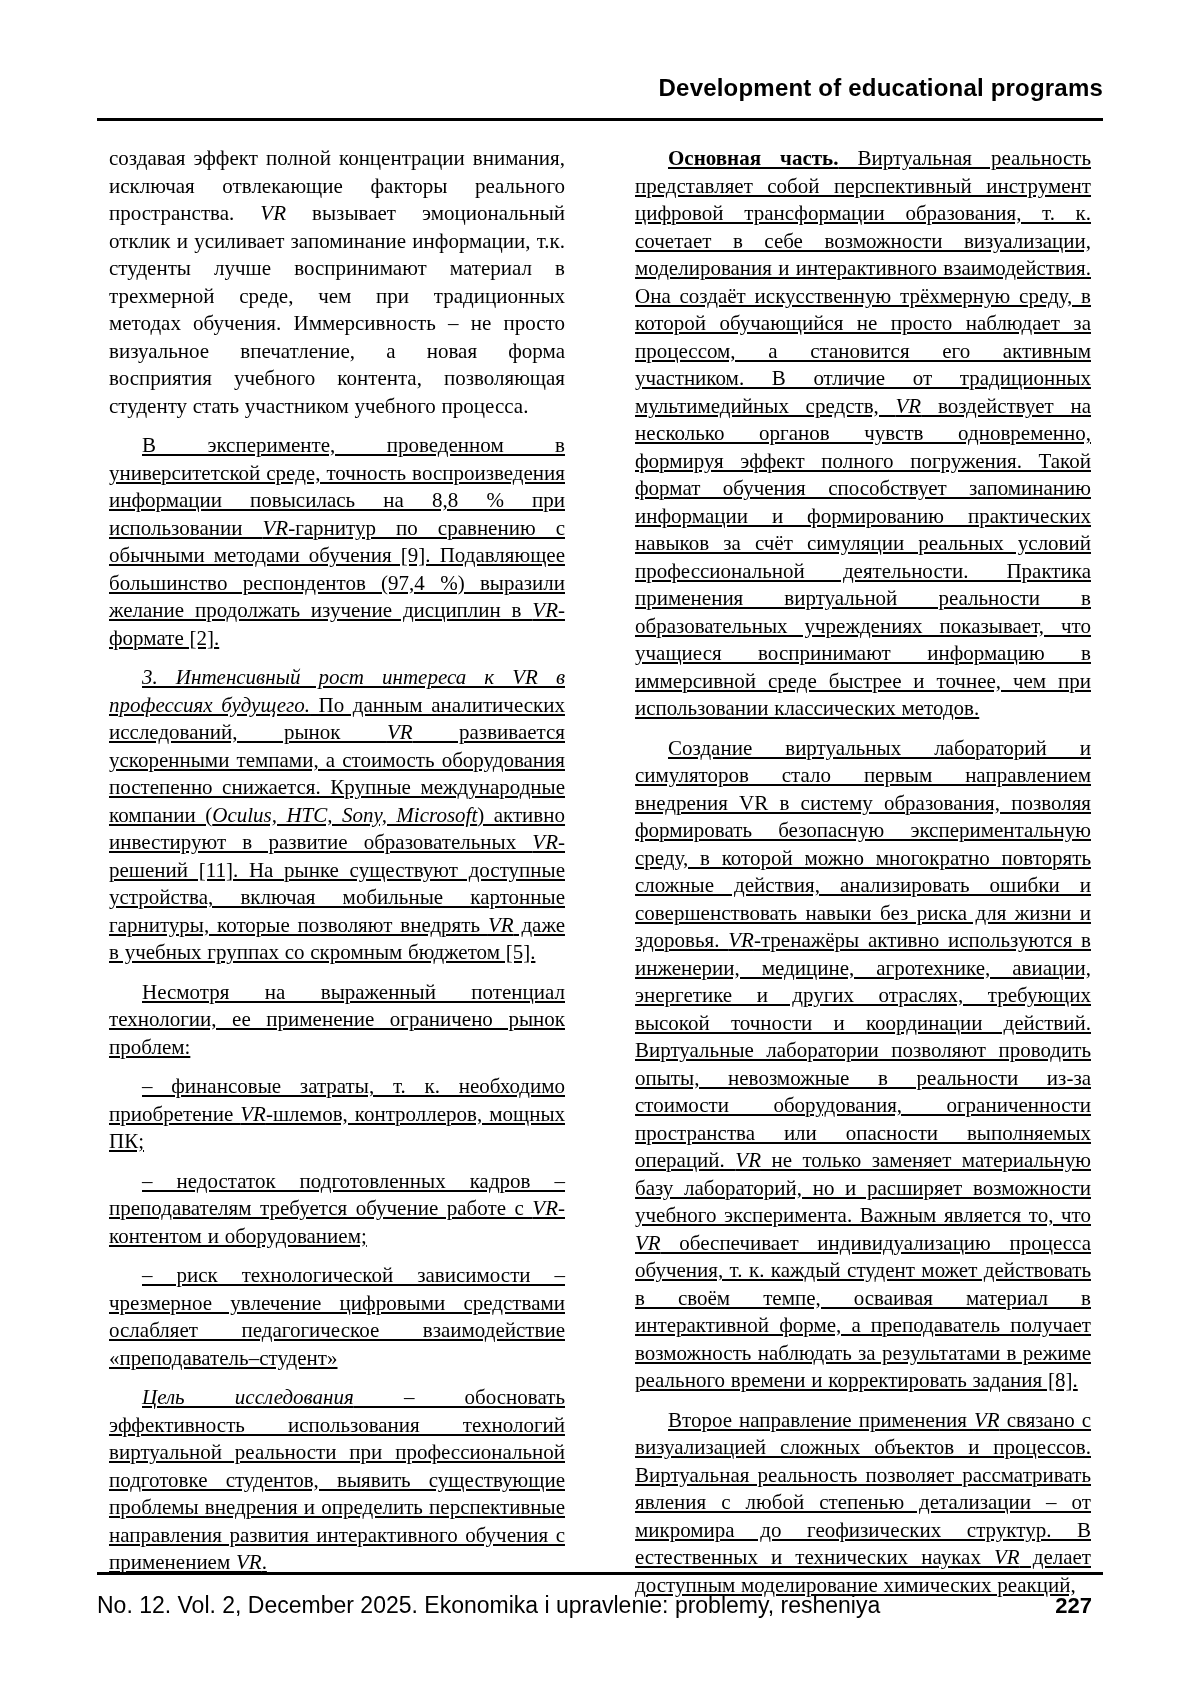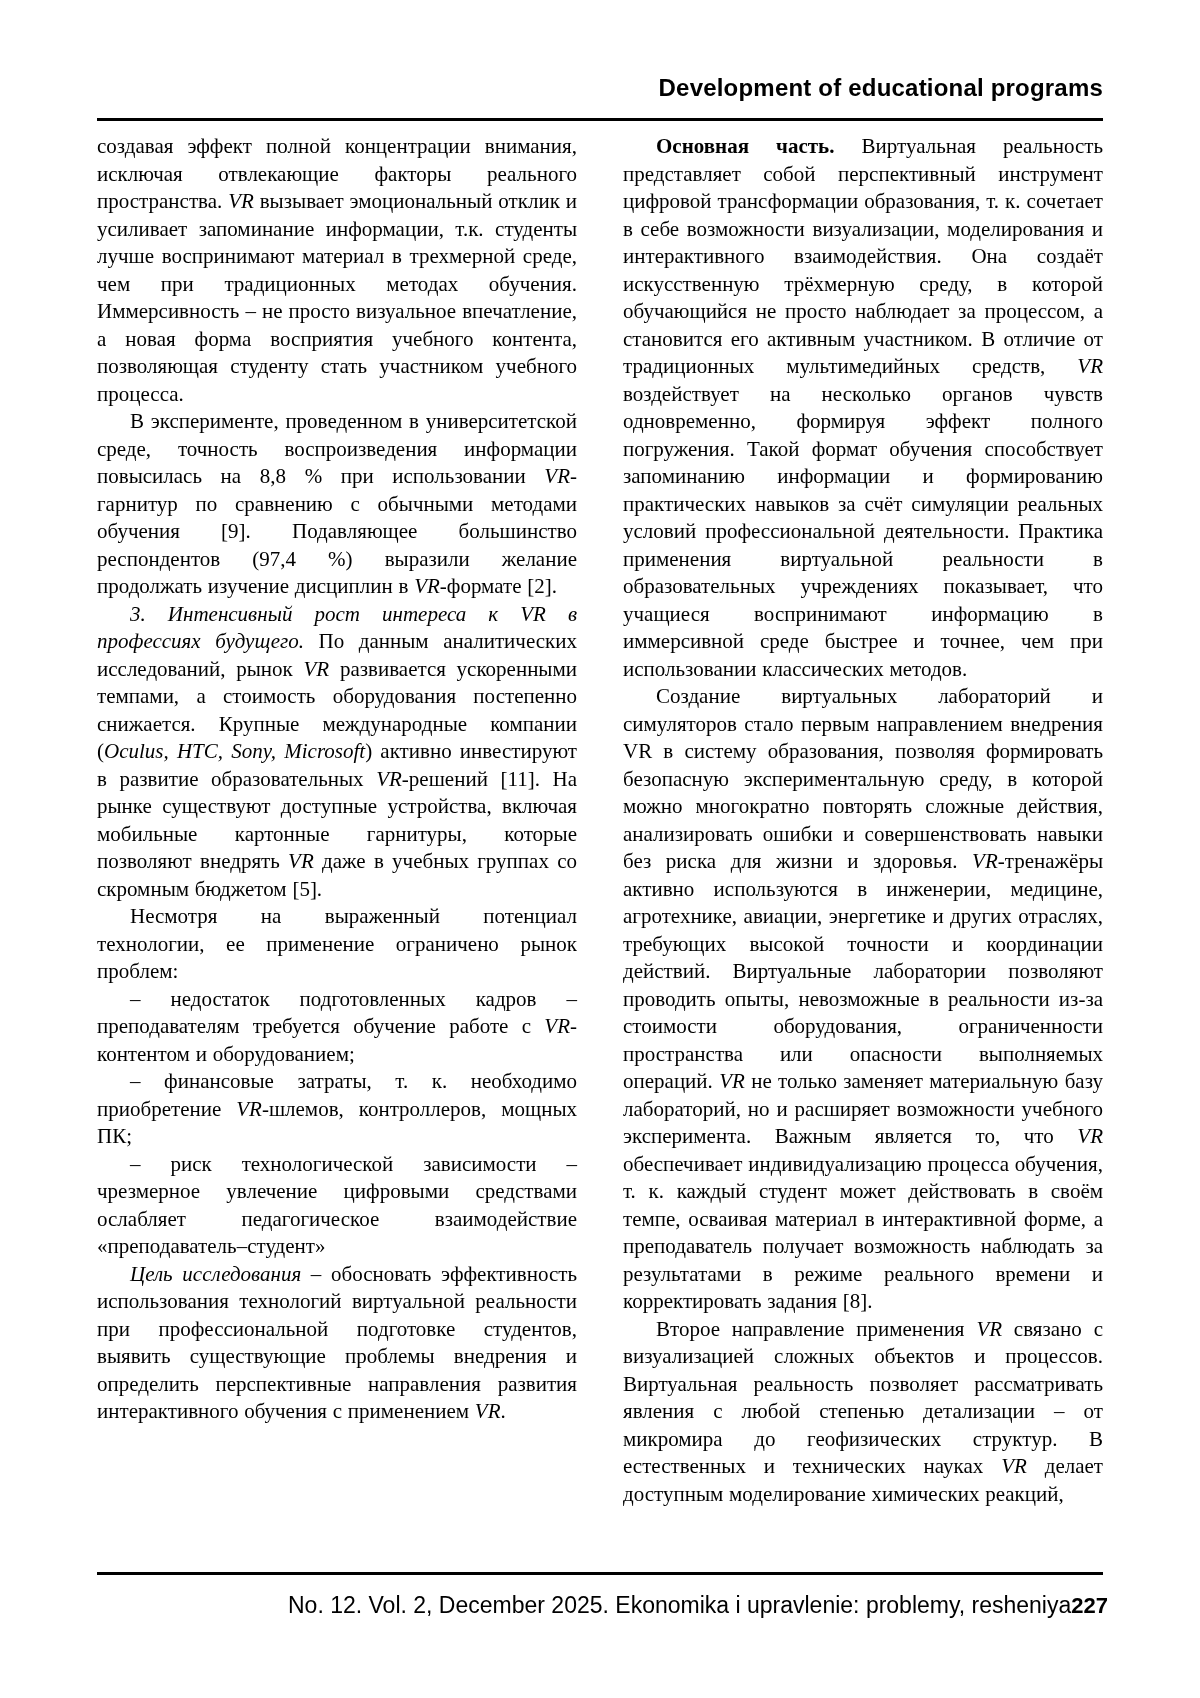--- a/index.html
+++ b/index.html
@@ -32,42 +32,42 @@
 
   .columns {
     position: absolute;
     left: 97px; right: 97px; top: 133px;
     display: flex;
     gap: 46px;
   }
   .column { width: 480px; }
 
   p.para {
-    margin: 0;
+    margin: 12px;
     text-align: justify;
     font-size: 21px;
     line-height: 27.5px;
     word-spacing: 0.5px;
   }
-  p.indent { text-indent: 33px; }
+  p.indent { text-indent: 33px; text-decoration: underline; }
   .run-normal { font-style: normal; font-weight: normal; }
   .run-italic { font-style: italic; }
   .run-bold   { font-weight: 700; }
 
   .foot-rule {
     position: absolute;
     left: 97px; right: 97px; top: 1572px;
     height: 3px;
     background: #000;
   }
   .footer-row {
     position: absolute;
-    left: 97px; right: 92px; top: 1592px;
+    left: 97px; right: 108px; top: 1592px;
     display: flex;
-    justify-content: flex-end;
+    justify-content: space-between;
     align-items: baseline;
     font-family: "Liberation Sans", sans-serif;
     font-size: 23px;
   }
   .page-number {
     font-weight: 700;
     font-size: 22px;
   }
 </style>
 </head>
@@ -78,22 +78,22 @@
   <div class="running-head">Development of educational programs</div>
 
   <div class="head-rule"></div>
 
   <div class="columns">
     <div class="column">
         <p class="para"><span class="run-normal">создавая эффект полной концентрации внимания, исключая отвлекающие факторы реального пространства. </span><span class="run-italic">VR</span><span class="run-normal"> вызывает эмоциональный отклик и усиливает запоминание информации, т.к. студенты лучше воспринимают материал в трехмерной среде, чем при традиционных методах обучения. Иммерсивность – не просто визуальное впечатление, а новая форма восприятия учебного контента, позволяющая студенту стать участником учебного процесса.</span></p>
         <p class="para indent"><span class="run-normal">В эксперименте, проведенном в университетской среде, точность воспроизведения информации повысилась на 8,8 % при использовании </span><span class="run-italic">VR</span><span class="run-normal">-гарнитур по сравнению с обычными методами обучения [9]. Подавляющее большинство респондентов (97,4 %) выразили желание продолжать изучение дисциплин в </span><span class="run-italic">VR</span><span class="run-normal">-формате [2].</span></p>
         <p class="para indent"><span class="run-italic">3. Интенсивный рост интереса к VR в профессиях будущего.</span><span class="run-normal"> По данным аналитических исследований, рынок </span><span class="run-italic">VR</span><span class="run-normal"> развивается ускоренными темпами, а стоимость оборудования постепенно снижается. Крупные международные компании (</span><span class="run-italic">Oculus, HTC, Sony, Microsoft</span><span class="run-normal">) активно инвестируют в развитие образовательных </span><span class="run-italic">VR</span><span class="run-normal">-решений [11]. На рынке существуют доступные устройства, включая мобильные картонные гарнитуры, которые позволяют внедрять </span><span class="run-italic">VR</span><span class="run-normal"> даже в учебных группах со скромным бюджетом [5].</span></p>
         <p class="para indent"><span class="run-normal">Несмотря на выраженный потенциал технологии, ее применение ограничено рынок проблем:</span></p>
+        <p class="para indent"><span class="run-normal">– финансовые затраты, т. к. необходимо приобретение </span><span class="run-italic">VR</span><span class="run-normal">-шлемов, контроллеров, мощных ПК;</span></p>
         <p class="para indent"><span class="run-normal">– недостаток подготовленных кадров – преподавателям требуется обучение работе с </span><span class="run-italic">VR</span><span class="run-normal">-контентом и оборудованием;</span></p>
-        <p class="para indent"><span class="run-normal">– финансовые затраты, т. к. необходимо приобретение </span><span class="run-italic">VR</span><span class="run-normal">-шлемов, контроллеров, мощных ПК;</span></p>
         <p class="para indent"><span class="run-normal">– риск технологической зависимости – чрезмерное увлечение цифровыми средствами ослабляет педагогическое взаимодействие «преподаватель–студент»</span></p>
         <p class="para indent"><span class="run-italic">Цель исследования</span><span class="run-normal"> – обосновать эффективность использования технологий виртуальной реальности при профессиональной подготовке студентов, выявить существующие проблемы внедрения и определить перспективные направления развития интерактивного обучения с применением </span><span class="run-italic">VR</span><span class="run-normal">.</span></p>
       </div>
     <div class="column">
         <p class="para indent"><span class="run-bold">Основная часть.</span><span class="run-normal"> Виртуальная реальность представляет собой перспективный инструмент цифровой трансформации образования, т. к. сочетает в себе возможности визуализации, моделирования и интерактивного взаимодействия. Она создаёт искусственную трёхмерную среду, в которой обучающийся не просто наблюдает за процессом, а становится его активным участником. В отличие от традиционных мультимедийных средств, </span><span class="run-italic">VR</span><span class="run-normal"> воздействует на несколько органов чувств одновременно, формируя эффект полного погружения. Такой формат обучения способствует запоминанию информации и формированию практических навыков за счёт симуляции реальных условий профессиональной деятельности. Практика применения виртуальной реальности в образовательных учреждениях показывает, что учащиеся воспринимают информацию в иммерсивной среде быстрее и точнее, чем при использовании классических методов.</span></p>
         <p class="para indent"><span class="run-normal">Создание виртуальных лабораторий и симуляторов стало первым направлением внедрения VR в систему образования, позволяя формировать безопасную экспериментальную среду, в которой можно многократно повторять сложные действия, анализировать ошибки и совершенствовать навыки без риска для жизни и здоровья. </span><span class="run-italic">VR</span><span class="run-normal">-тренажёры активно используются в инженерии, медицине, агротехнике, авиации, энергетике и других отраслях, требующих высокой точности и координации действий. Виртуальные лаборатории позволяют проводить опыты, невозможные в реальности из-за стоимости оборудования, ограниченности пространства или опасности выполняемых операций. </span><span class="run-italic">VR</span><span class="run-normal"> не только заменяет материальную базу лабораторий, но и расширяет возможности учебного эксперимента. Важным является то, что </span><span class="run-italic">VR</span><span class="run-normal"> обеспечивает индивидуализацию процесса обучения, т. к. каждый студент может действовать в своём темпе, осваивая материал в интерактивной форме, а преподаватель получает возможность наблюдать за результатами в режиме реального времени и корректировать задания [8].</span></p>
         <p class="para indent"><span class="run-normal">Второе направление применения </span><span class="run-italic">VR</span><span class="run-normal"> связано с визуализацией сложных объектов и процессов. Виртуальная реальность позволяет рассматривать явления с любой степенью детализации – от микромира до геофизических структур. В естественных и технических науках </span><span class="run-italic">VR</span><span class="run-normal"> делает доступным моделирование химических реакций,</span></p>
       </div>
   </div>
 

